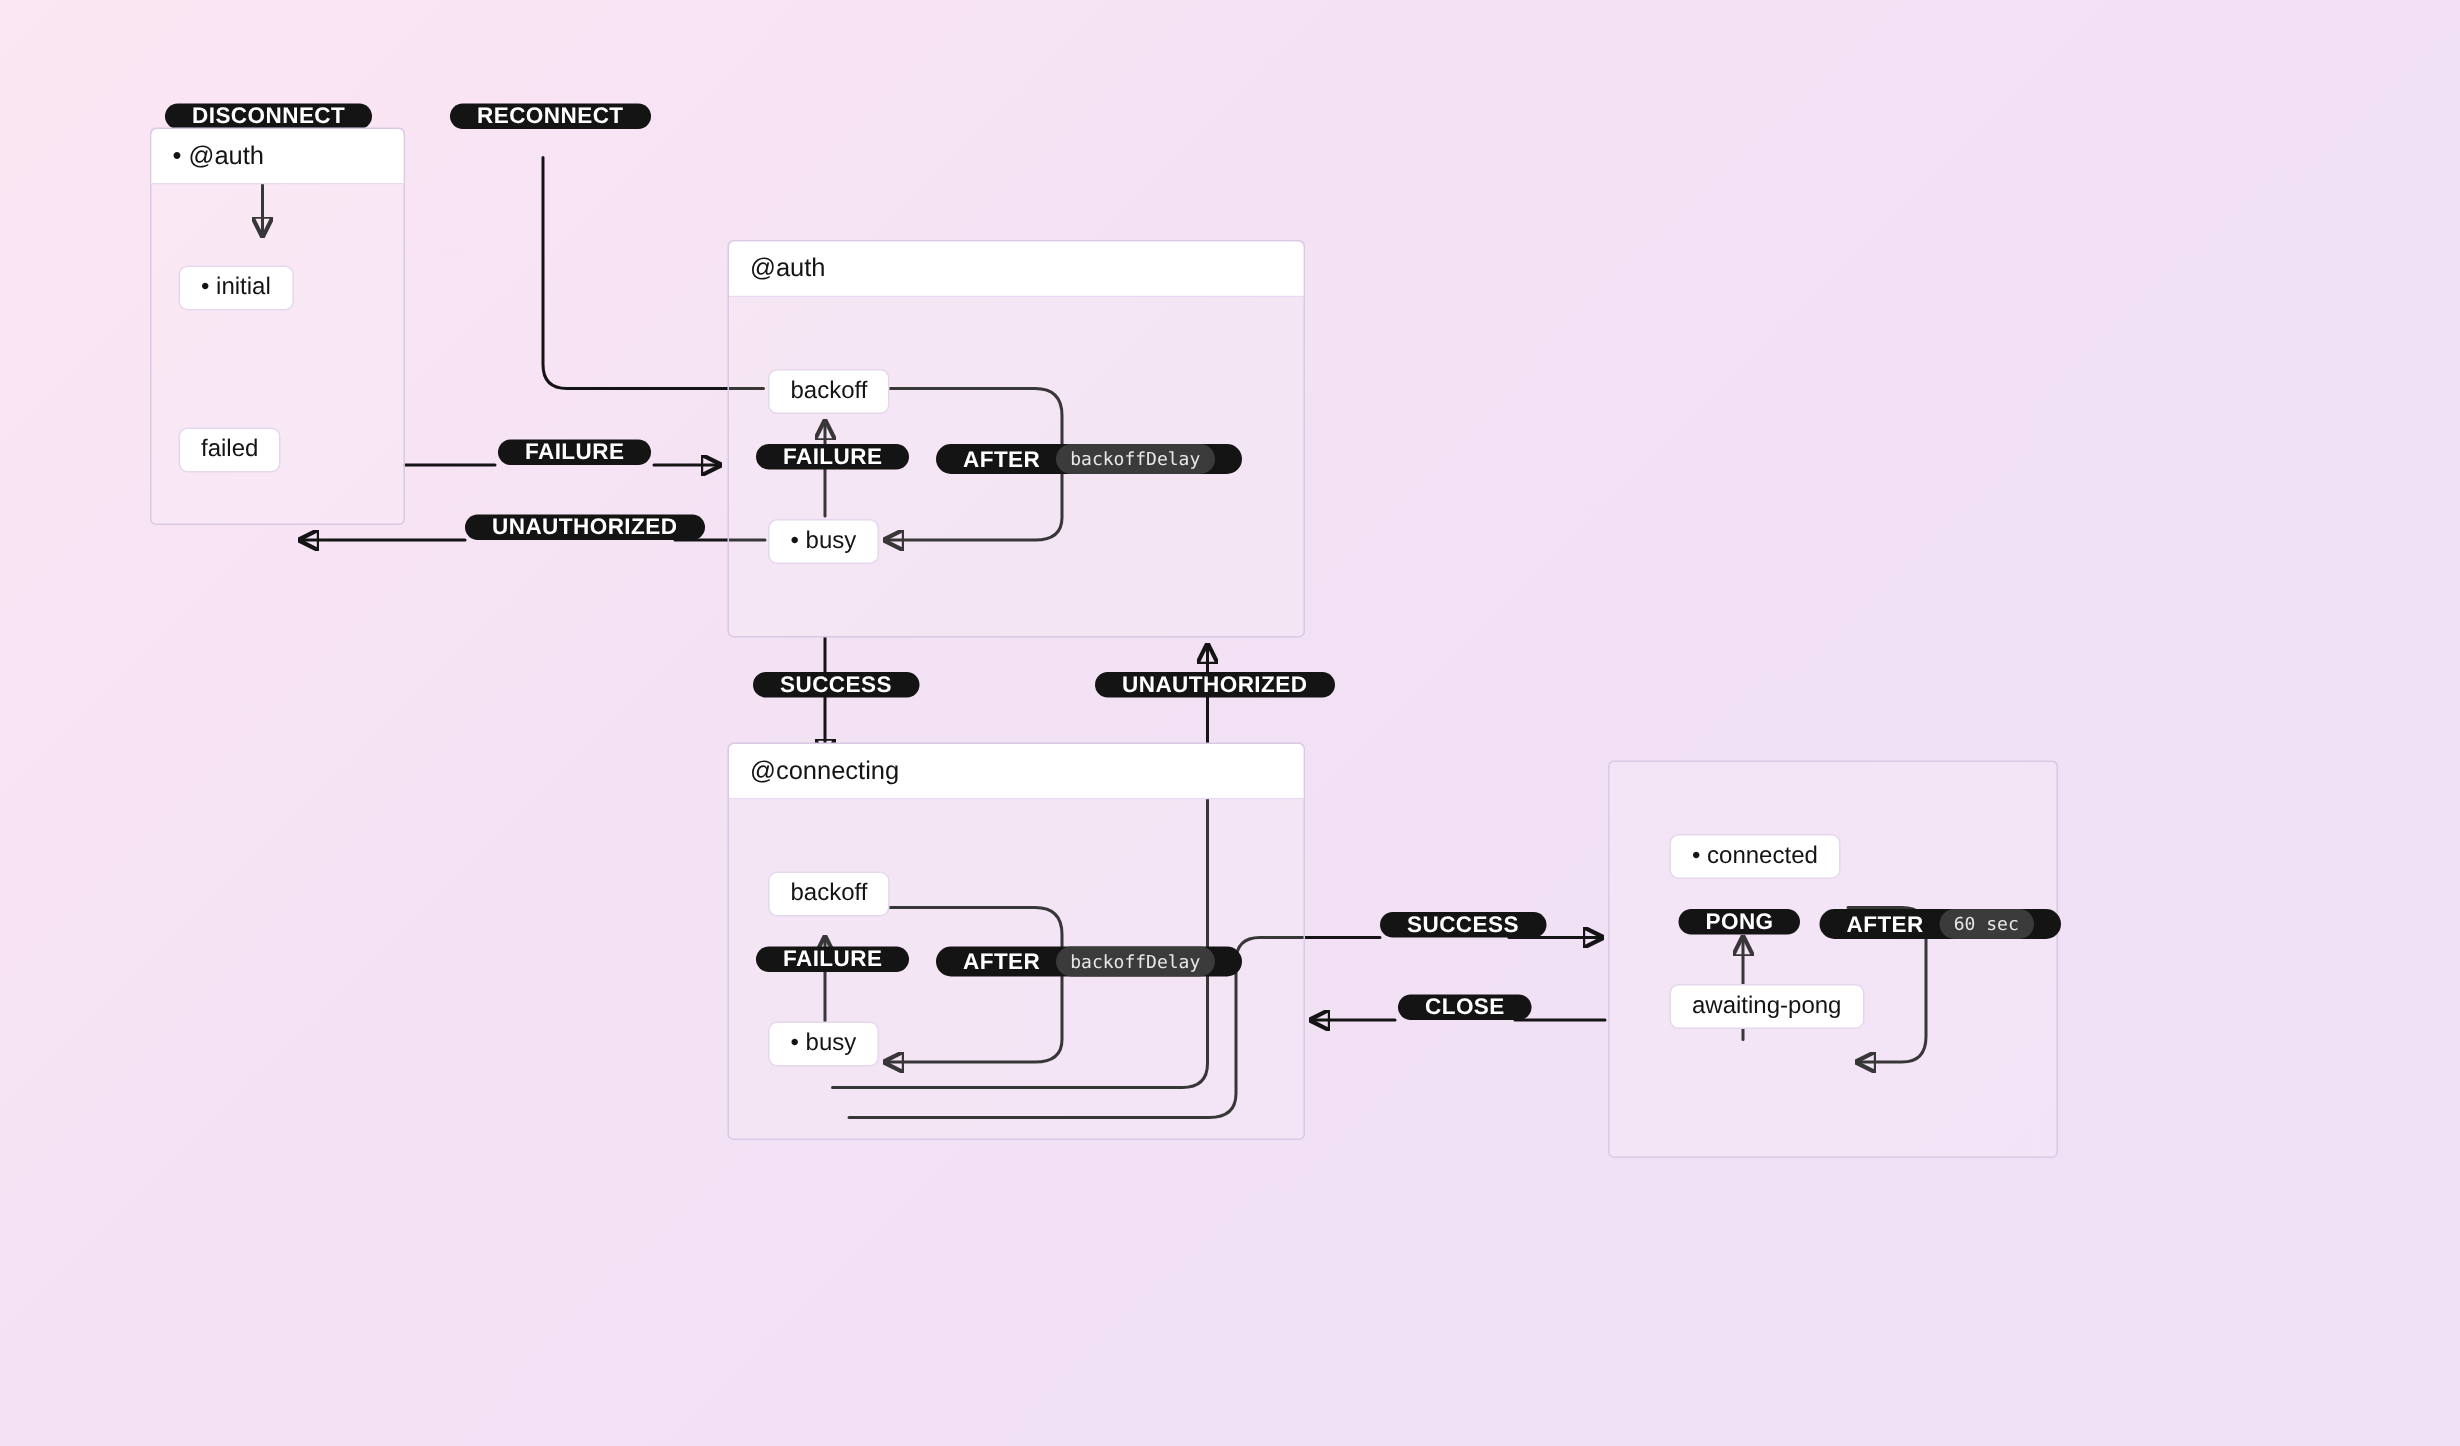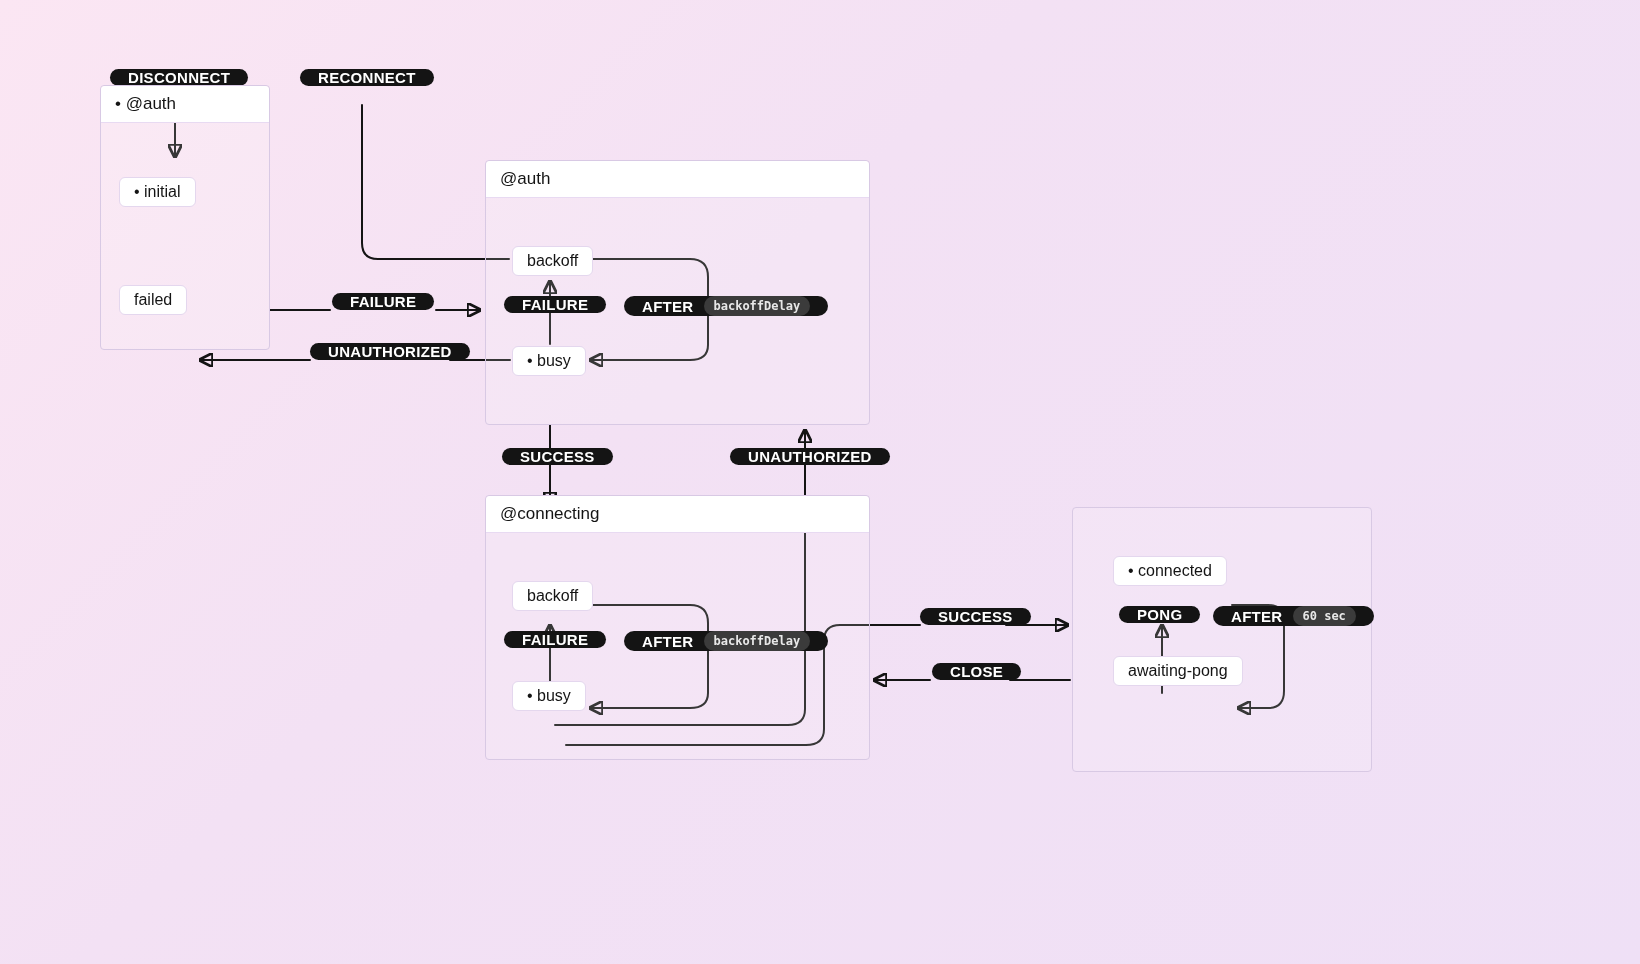--- a/index.html
+++ b/index.html
@@ -22,21 +22,21 @@
     .layer { position:absolute; top:85px; left:100px; width:1440px; height:800px; }
     .layer > * { position:absolute; }
 
     .panel { background: rgba(255,255,255,0.15); border:1px solid var(--panel-border); border-radius:4px; }
     .panel-header { background:#fff; border-bottom:1px solid var(--inner-border); padding:8px 14px; font-size:17px; font-weight:500; border-radius:4px 4px 0 0; }
     .panel-body { position:relative; width:100%; }
 
     .leaf { position:absolute; background:var(--leaf-bg); border:1px solid #e4d7ee; border-radius:6px; padding:5px 14px; font-size:16px; white-space:nowrap; }
 
     .chip { position:absolute; background:var(--chip-bg); color:var(--chip-fg); border-radius:999px; font-size:15px; font-weight:600; letter-spacing:.3px; padding:0 18px; white-space:nowrap; display:flex; align-items:center; gap:10px; }
-    .chip .tag { background:#3b3b3b; color:#e8e8e8; border-radius:999px; font-size:12px; font-weight:700; font-family: ui-monospace, SFMono-Regular, Menlo, monospace; padding:3px 10px; letter-spacing:0; }
+    .chip .tag { background:#3b3b3b; color:#e8e8e8; border-radius:999px; font-size:12px; font-weight:400; font-family: ui-monospace, SFMono-Regular, Menlo, monospace; padding:3px 10px; letter-spacing:0; }
 
     svg.lines { position:absolute; top:0; left:0; width:1440px; height:800px; pointer-events:none; }
     svg.lines path, svg.lines line { stroke: var(--ink); stroke-width:2; fill:none; stroke-linecap:round; stroke-linejoin:round; }
   </style>
 </head>
 <body>
 
 <div class="layer">
 
   <svg class="lines" viewBox="0 0 1440 800">

